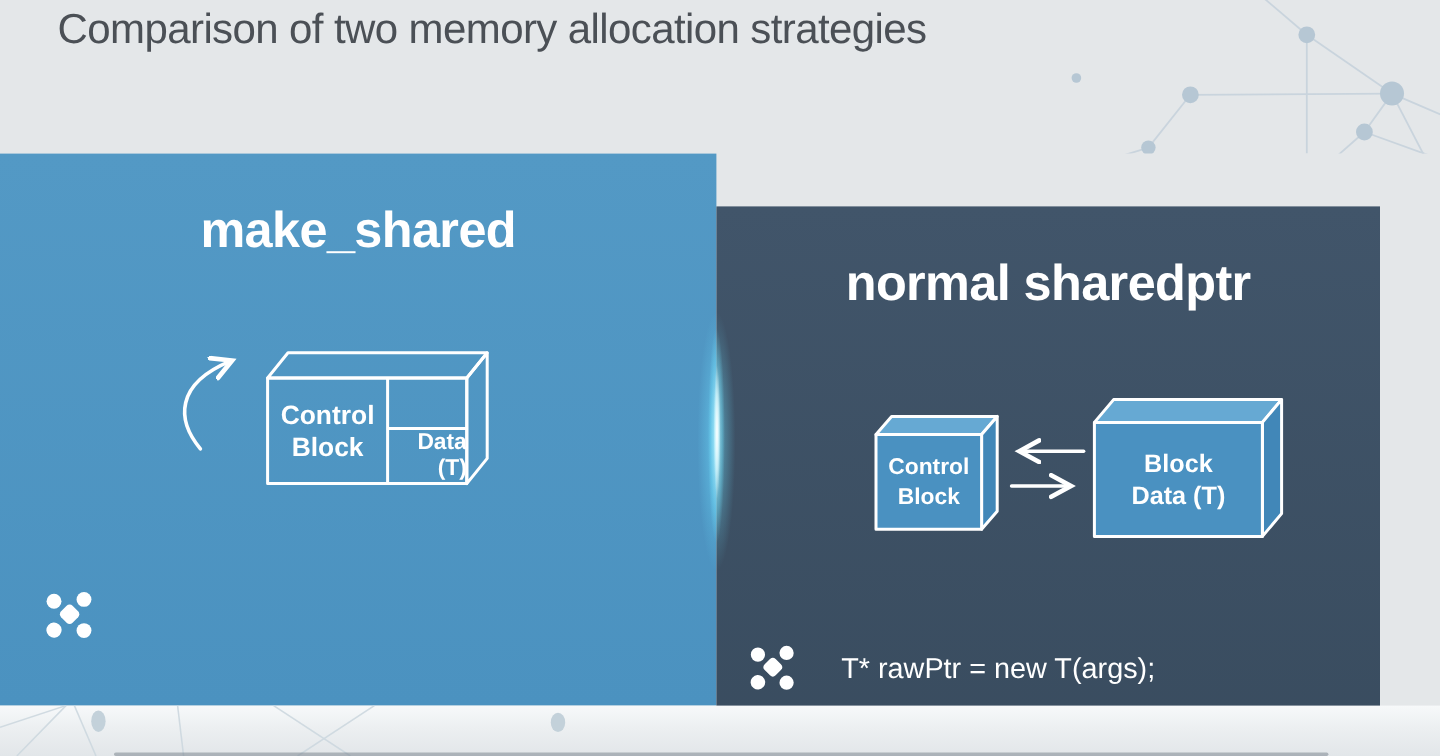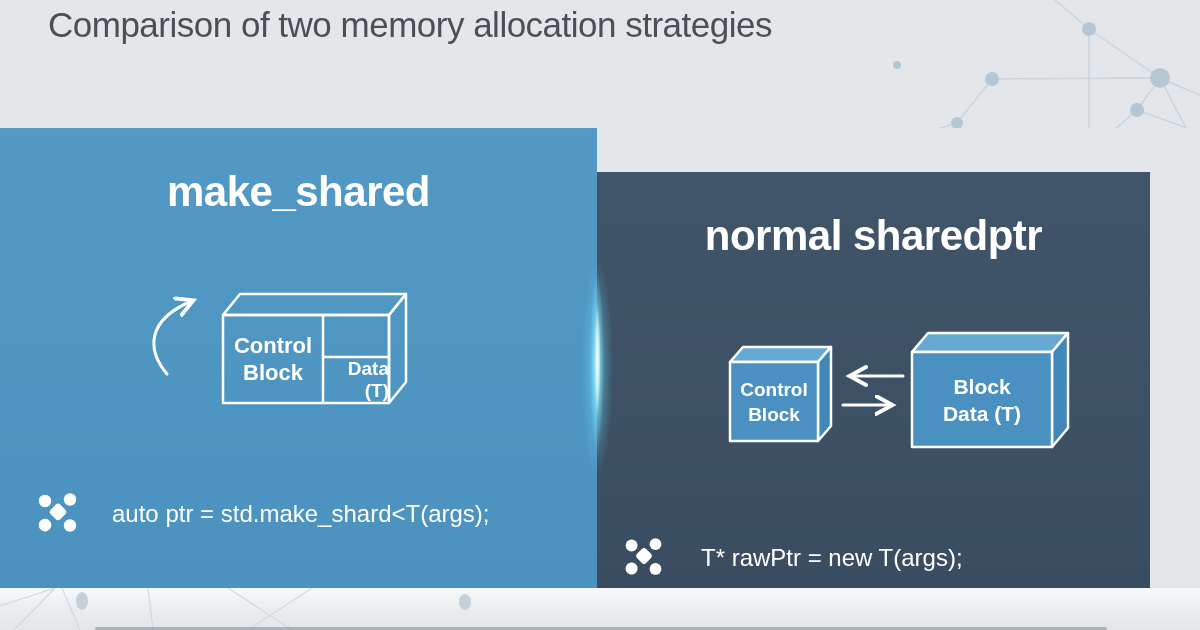--- a/index.html
+++ b/index.html
@@ -126,21 +126,20 @@
     <div class="code-row code-row-left">
       <svg class="dots-icon" width="45" height="40" viewBox="0 0 45 40">
         <g fill="#ffffff">
           <circle cx="9" cy="8" r="6.2"></circle>
           <circle cx="34" cy="6.5" r="6.2"></circle>
           <rect x="15.2" y="12.2" width="13.5" height="13.5" rx="3.5" transform="rotate(45 22 19)"></rect>
           <rect x="2.8" y="25.8" width="12.5" height="12.5" rx="6" transform="rotate(40 9 32)"></rect>
           <circle cx="34" cy="32.5" r="6.2"></circle>
         </g>
       </svg>
-      <span class="code-text">auto ptr = std.make_shard&lt;T(args);</span>
     </div>
   </div>
 
   <div class="panel panel-right">
     <div class="panel-title">normal sharedptr</div>
 
     <svg class="diagram-svg" width="603" height="460" viewBox="0 0 603 460">
       <defs>
         <marker id="ahR" markerWidth="9" markerHeight="9" refX="5.5" refY="3.5" orient="auto" markerUnits="strokeWidth">
           <path d="M0.5,0.5 L6,3.5 L0.5,6.5" fill="none" stroke="#ffffff" stroke-width="1.3" stroke-linecap="round"></path>

